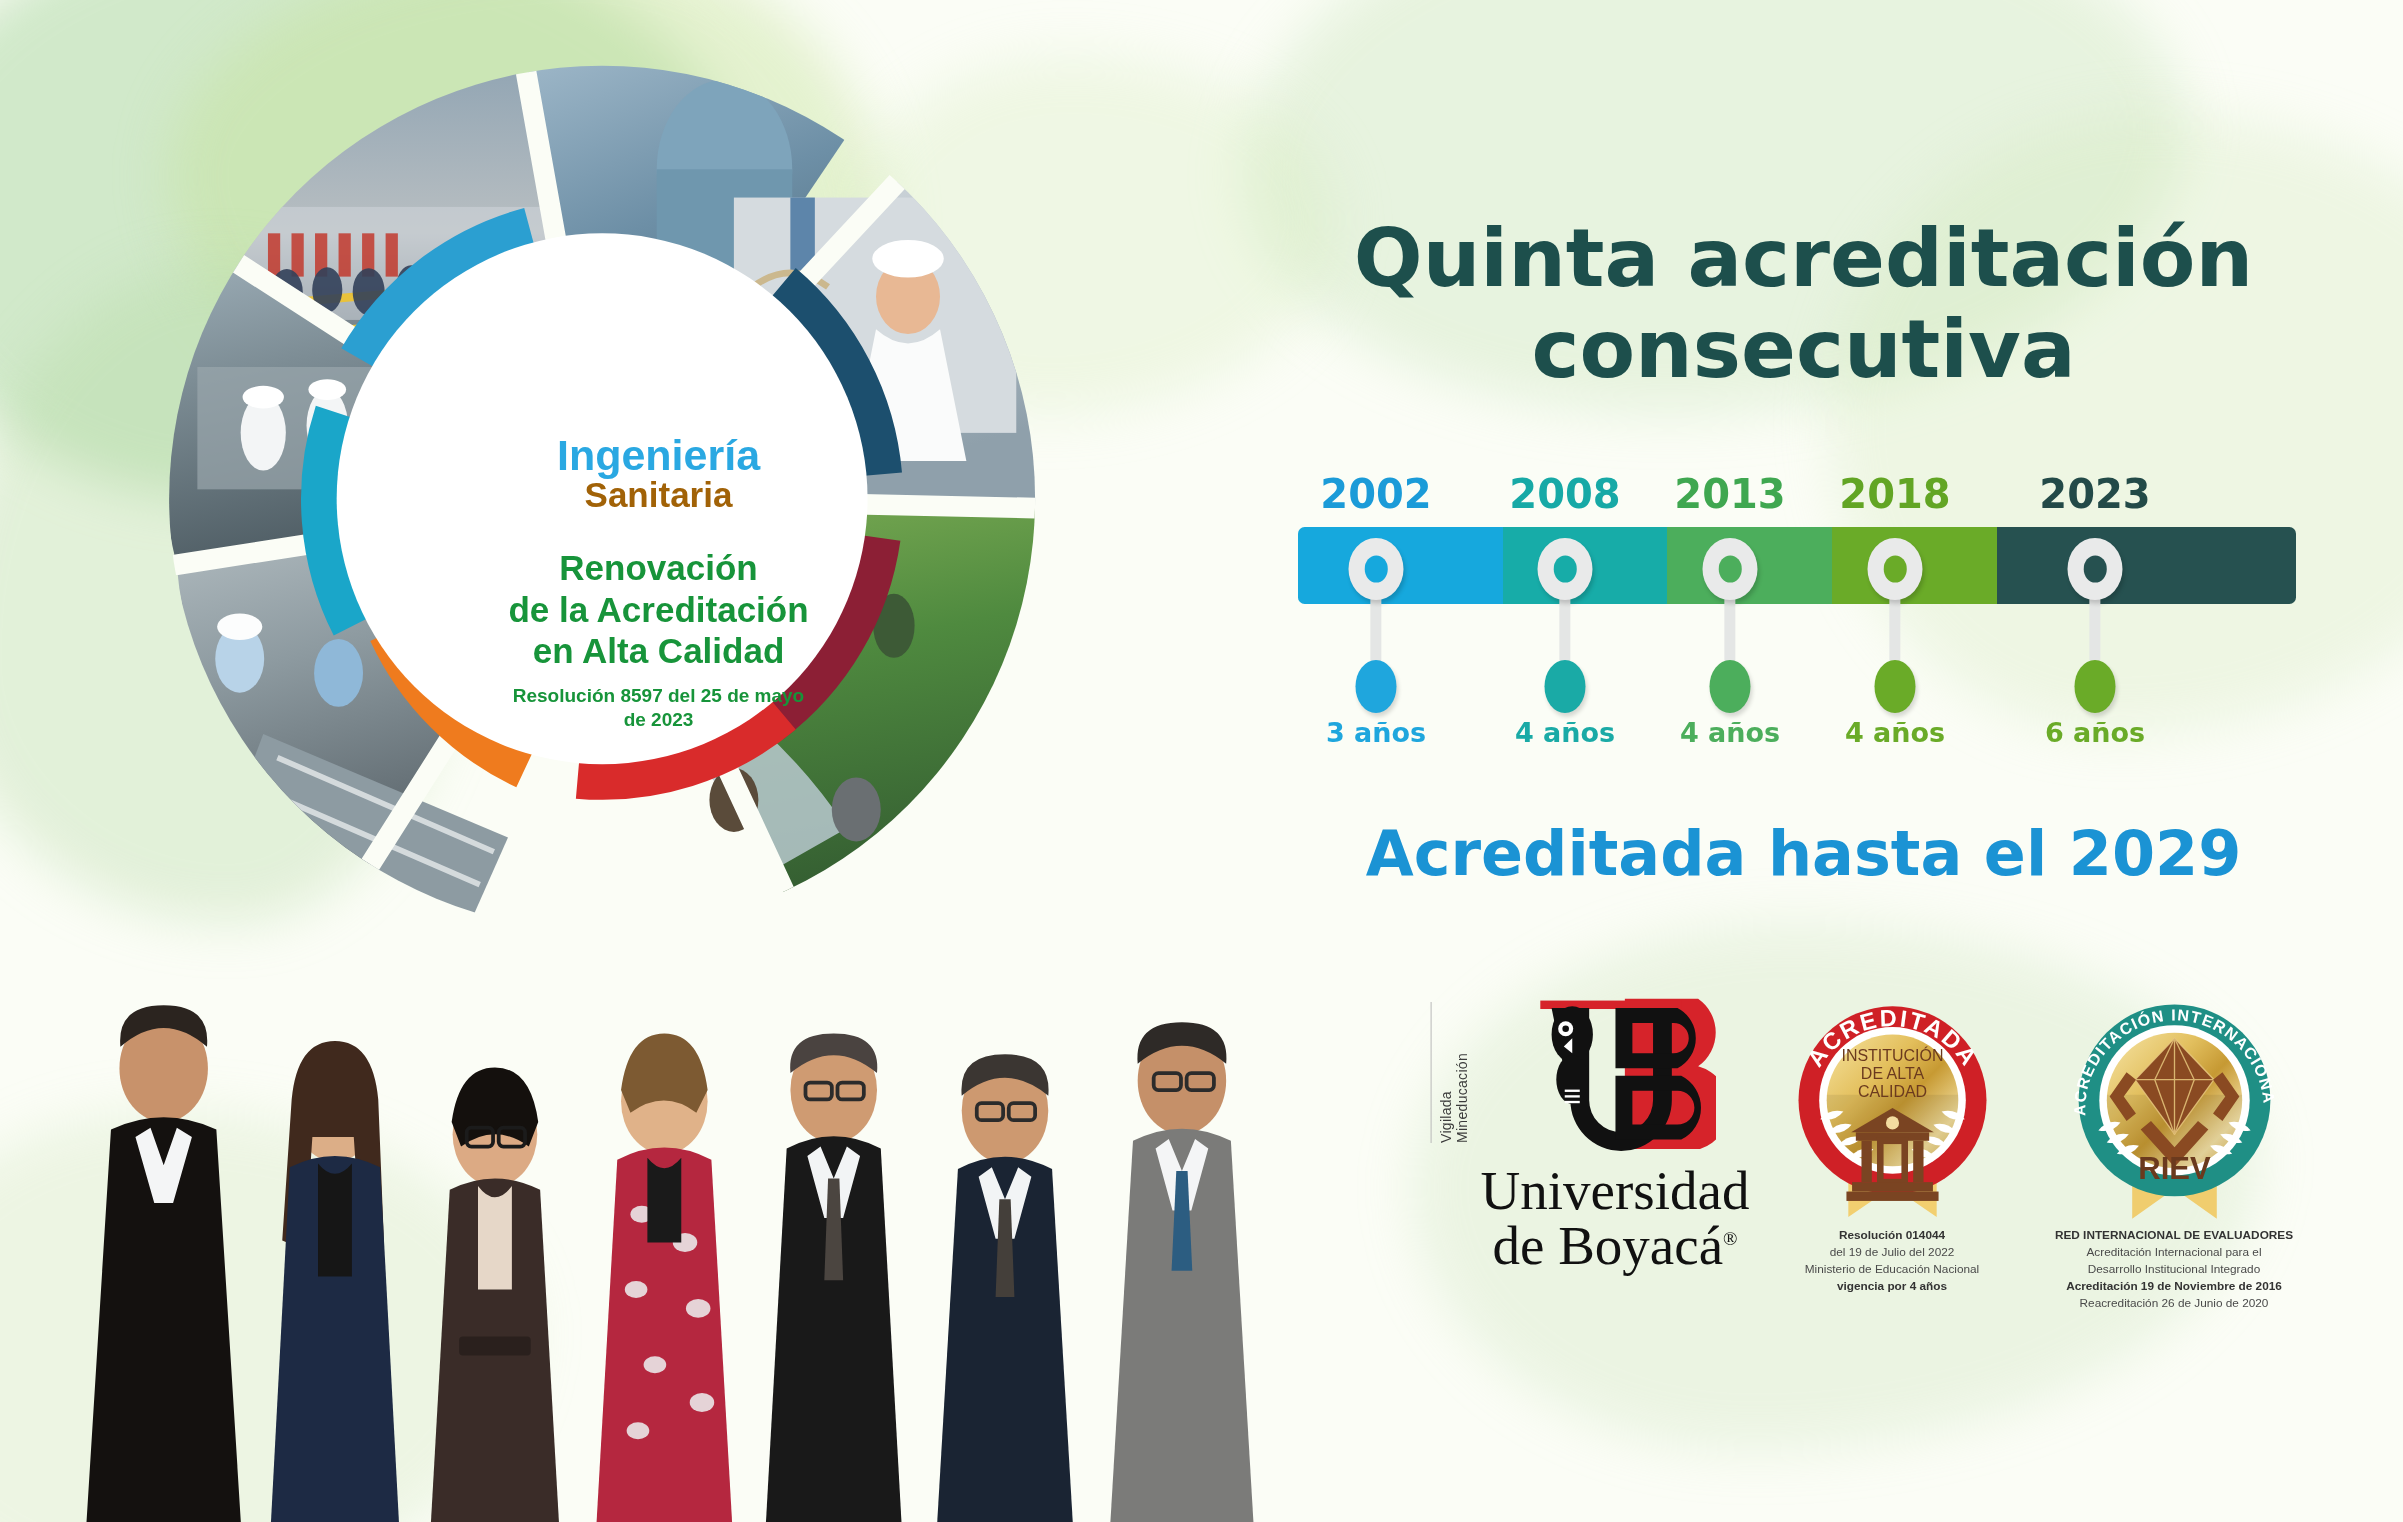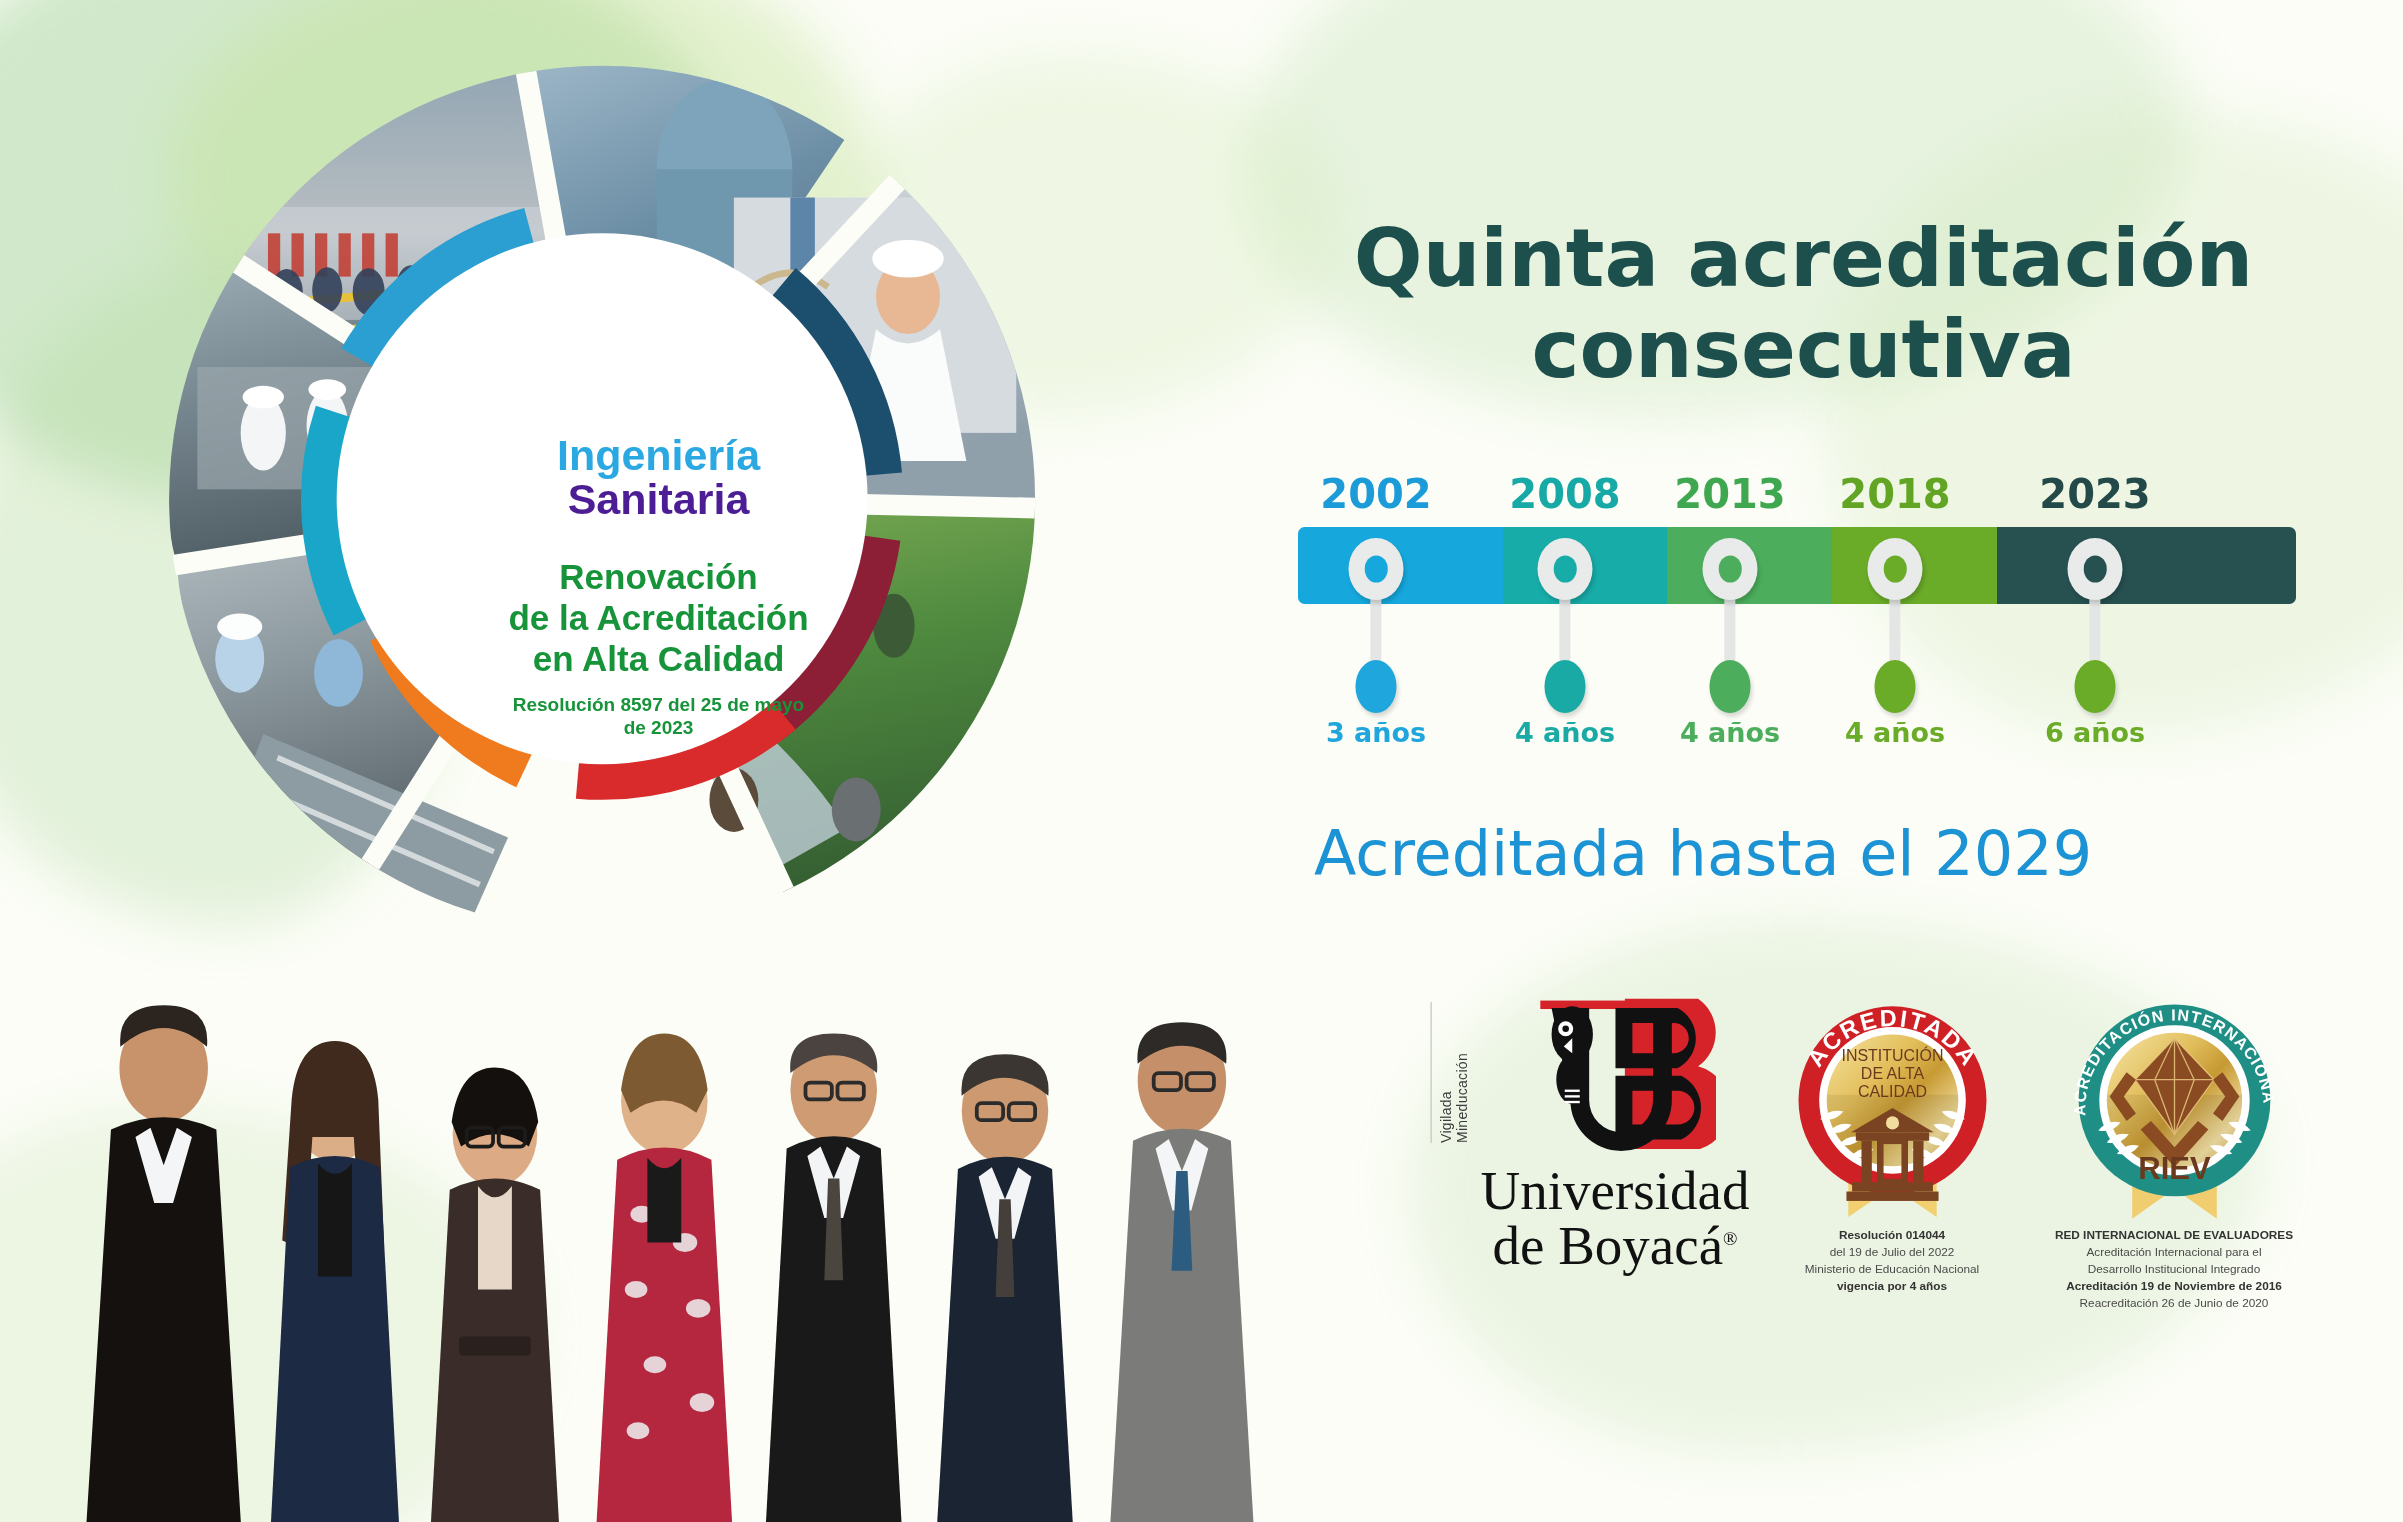--- a/index.html
+++ b/index.html
@@ -33,21 +33,21 @@
   .badge-text { position:absolute; left:428px; top:428px; width:461px; text-align:center; z-index:4; }
   .logo-40 { position:relative; height:155px; display:flex; justify-content:center; align-items:flex-end; }
   .num40 { font-size:121px; font-weight:bold; line-height:1;
            background:linear-gradient(180deg,#2aa9c4 0%,#3fb54a 60%,#6cbe3a 100%);
            -webkit-background-clip:text; background-clip:text; color:transparent;
            letter-spacing:-5.6px; }
   .anos-lbl { position:absolute; left:50%; bottom:5.6px; transform:translateX(-5.6px);
               font-size:35px; font-weight:bold; color:#3aa33f; letter-spacing:0.9px; }
   .drop-ring { position:absolute; left:50%; top:5.6px; margin-left:-1.9px; width:111px; height:111px; }
   .ing { font-size:43px; font-weight:600; color:#2aa8e2; line-height:1.0; margin-top:5.6px; }
-  .san { font-size:43px; font-weight:600; color:#4c1d95; line-height:1.05; }
+  .san { font-size:35px; font-weight:600; color:#a16207; line-height:1.05; }
   .reno { font-size:35px; font-weight:bold; color:#17943a; line-height:1.18; margin-top:34px; }
   .reso { font-size:19px; font-weight:bold; color:#17943a; line-height:1.25; margin-top:13px; }
 
   
   .headline { position:absolute; left:1314px; top:165px; width:979px; text-align:center;
               font-size:81px; font-weight:bold; color:#1d4f4c; line-height:1.12; z-index:3;
               font-family:"DejaVu Sans", sans-serif;margin-top:48px; }
 
   .timeline { position:absolute; left:1298px; top:471px; width:998px; z-index:3; }
   .tl-years { position:relative; height:56px; }
@@ -61,22 +61,22 @@
   .ring::after { content:""; position:absolute; left:50%; top:50%; transform:translate(-50%,-50%);
                  width:23.5px; height:27px; border-radius:50%; }
   .stem { position:absolute; top:-9.4px; width:11.3px; height:73px; transform:translateX(-50%);
           background:#e4e6e5; border-radius:5.6px; }
   .lowdot { position:absolute; top:56px; width:41px; height:53px; transform:translateX(-50%);
             border-radius:50%; box-shadow:1.9px 3.8px 4.7px rgba(0,0,0,.15); }
   .tl-labels { position:relative; height:49px; margin-top:113px; }
   .tl-lab { position:absolute; top:0; font-size:27px; font-weight:600;
             font-family:"DejaVu Sans", sans-serif; transform:translateX(-50%); white-space:nowrap; }
 
-  .subhead { position:absolute; left:1314px; top:817px; width:979px; text-align:left;
-             font-size:62px; font-weight:normal; color:#1b93d4; z-index:3;
+  .subhead { position:absolute; left:1314px; top:817px; width:979px; text-align:center;
+             font-size:62px; font-weight:bold; color:#1b93d4; z-index:3;
              font-family:"DejaVu Sans", sans-serif; }
 
   
   .group-photo { position:absolute; left:52px; top:979px; width:1347px; height:543px; z-index:3; }
   .group-photo svg { width:100%; height:100%; display:block; }
 
   
   .logos { position:absolute; left:1431px; top:989px; width:951px; height:339px; z-index:3;
            display:flex; align-items:flex-start; }
   .ub-block { position:relative; width:320px; display:flex; }

